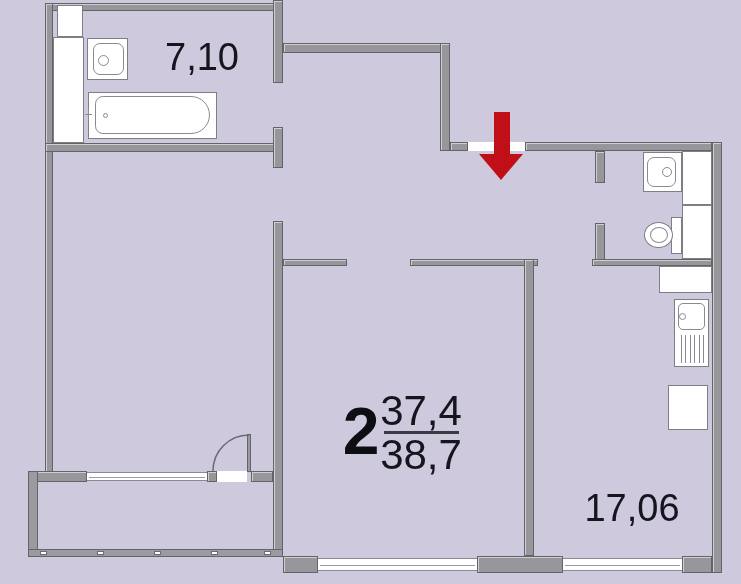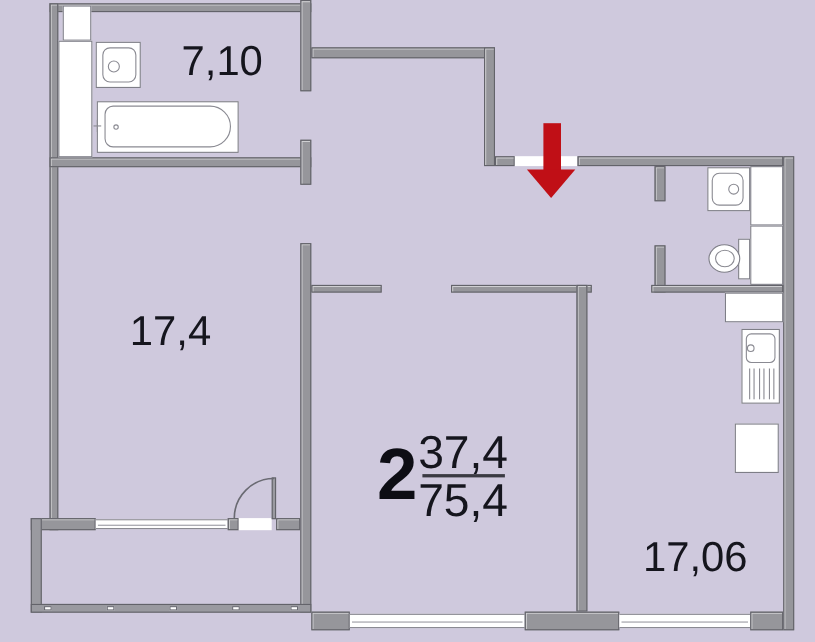--- a/index.html
+++ b/index.html
@@ -117,21 +117,20 @@
   <div class="dline" style="left:699px;top:335px;height:28px"></div>
   <div class="dline" style="left:703px;top:335px;height:28px"></div>
   <div class="fx" style="left:668px;top:385px;width:40px;height:45px"></div>
 
   <svg style="left:476px;top:108px" width="50" height="74" viewBox="0 0 50 74">
     <rect x="18" y="4" width="16" height="44" fill="#c00f16"></rect>
     <polygon points="3,46 47,46 25,72" fill="#c00f16"></polygon>
   </svg>
 
   <div class="lbl" style="left:202px;top:57px">7,10</div>
-  <div class="lbl" style="left:155px;top:302px">17,4</div>
   <div class="lbl" style="left:632px;top:508px">17,06</div>
 
   <div class="sum-rooms" style="left:361px;top:431px">2</div>
   <div class="sum-num" style="left:421px;top:411px">37,4</div>
   <div class="frac" style="left:384px;top:431px;width:75px"></div>
-  <div class="sum-num" style="left:421px;top:455px">75,4</div>
+  <div class="sum-num" style="left:421px;top:455px">38,7</div>
 
 </div>
 
 </body></html>

